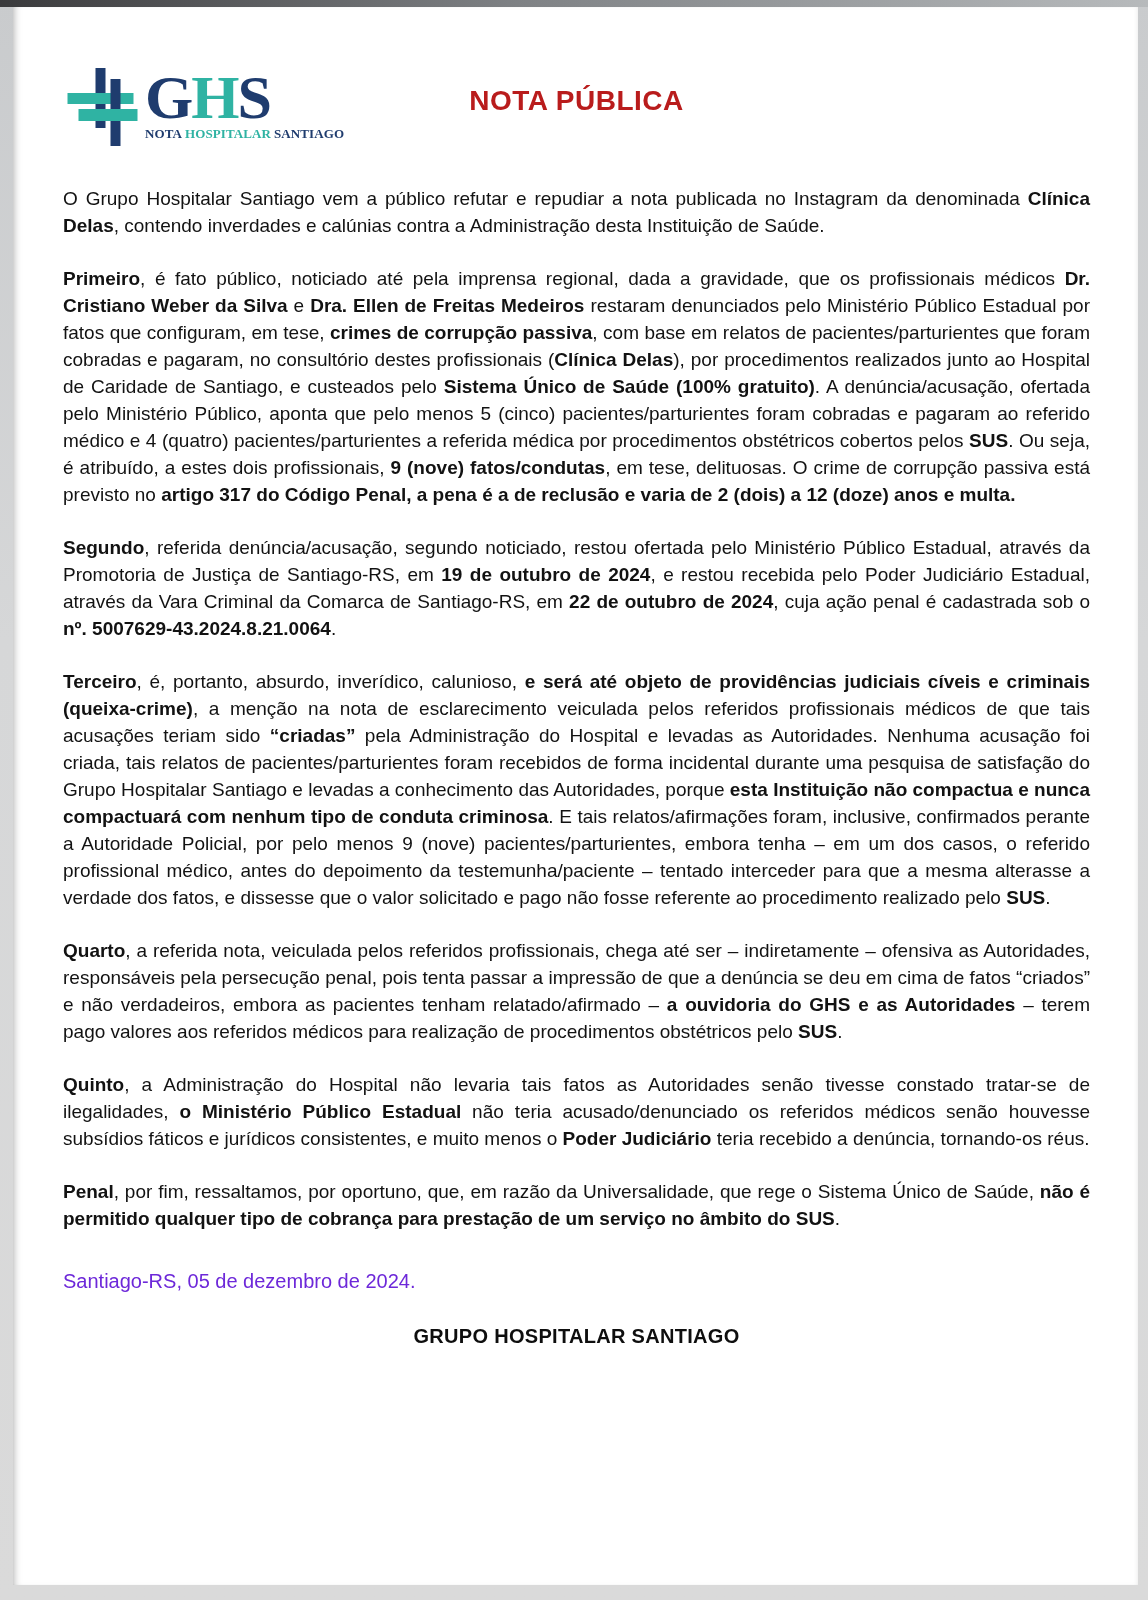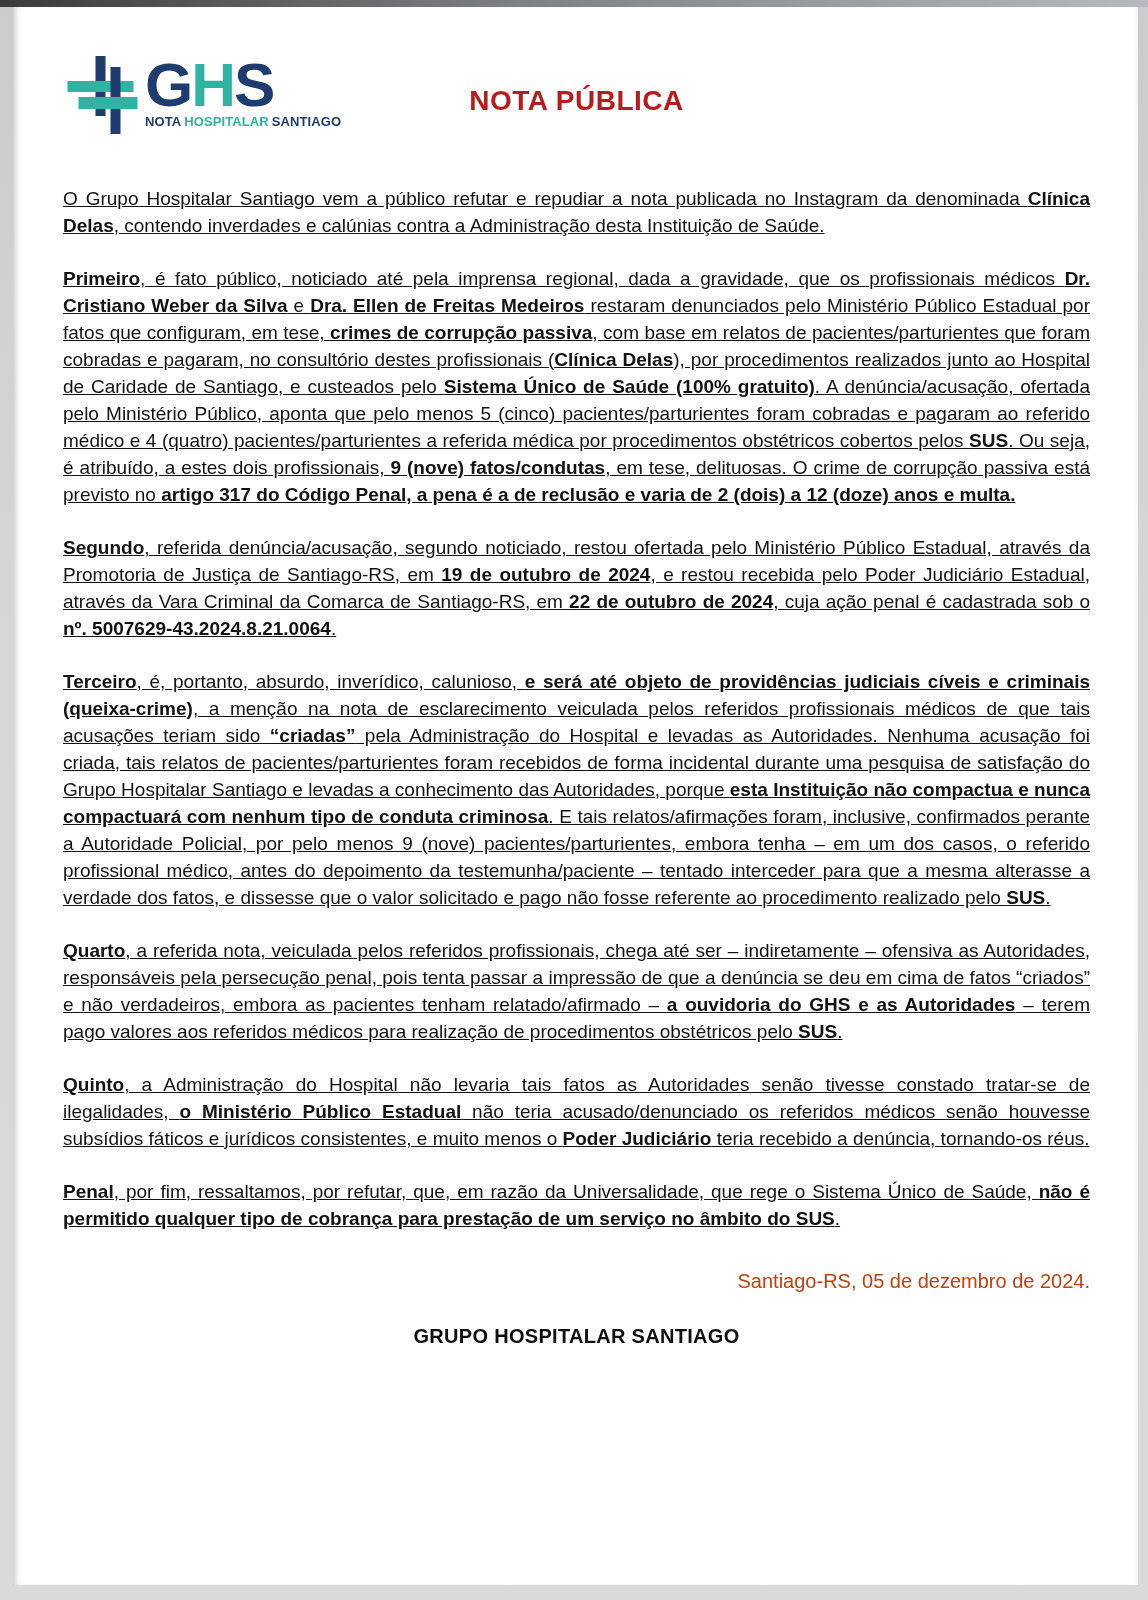--- a/index.html
+++ b/index.html
@@ -20,21 +20,21 @@
   .page {
     position:absolute; top:7px; left:13px; right:10px; bottom:15px;
     background:#ffffff;
     box-shadow: inset 7px 0 9px -7px rgba(0,0,0,.38), inset -3px 0 5px -3px rgba(0,0,0,.10);
     box-sizing:border-box;
     padding:30px 48px 0 50px;
   }
 
   
   .doc-header { position:relative; height:118px; margin-bottom:30px; }
-  .logo { position:absolute; left:2px; top:2px; display:flex; align-items:flex-start; }
+  .logo { position:absolute; left:2px; top:14px; display:flex; align-items:flex-start;font-family:Liberation Serif, serif; }
   .logo svg { display:block; }
   .logo-text { margin-left:4px; padding-top:18px; }
   .ghs-acronym {
     font-size:62px; font-weight:bold; line-height:56px; letter-spacing:-2px;
   }
   .ghs-tagline {
     font-size:13px; font-weight:bold; margin-top:1px; white-space:nowrap; letter-spacing:0.1px;
   }
   .ghs-tagline span { margin-right:3px; }
   .navy { color:var(--navy); }
@@ -43,26 +43,25 @@
     position:absolute; left:50%; top:48px; transform:translateX(-50%);
     font-size:28px; font-weight:bold; letter-spacing:0.5px;
     color:#b91c1c; white-space:nowrap;
   }
 
   
   .document-body { color:#121212; }
   .para {
     font-size:19px; line-height:27px; text-align:justify;
     margin:0 0 26px 0;
-    text-decoration:underline;
   }
   .para .b { font-weight:bold; }
 
   .date-line {
-    text-align:right; font-size:20px; color:#c2410c;
+    text-align:left; font-size:20px; color:#6d28d9;
     margin:38px 0 0 0;
   }
   .signature {
     text-align:center; font-size:20px; font-weight:bold; color:#0e0e0e;
     margin:32px 0 0 0; letter-spacing:0.3px;
   }
 </style>
 </head>
 <body>
 
@@ -89,20 +88,20 @@
       <div class="page-title">NOTA PÚBLICA</div>
     </div>
 
     <div class="document-body">
         <p class="para"><span>O Grupo Hospitalar Santiago vem a público refutar e repudiar a nota publicada no Instagram da denominada </span><span class="b">Clínica Delas</span><span>, contendo inverdades e calúnias contra a Administração desta Instituição de Saúde.</span></p>
         <p class="para"><span class="b">Primeiro</span><span>, é fato público, noticiado até pela imprensa regional, dada a gravidade, que os profissionais médicos </span><span class="b">Dr. Cristiano Weber da Silva</span><span> e </span><span class="b">Dra. Ellen de Freitas Medeiros</span><span> restaram denunciados pelo Ministério Público Estadual por fatos que configuram, em tese, </span><span class="b">crimes de corrupção passiva</span><span>, com base em relatos de pacientes/parturientes que foram cobradas e pagaram, no consultório destes profissionais (</span><span class="b">Clínica Delas</span><span>), por procedimentos realizados junto ao Hospital de Caridade de Santiago, e custeados pelo </span><span class="b">Sistema Único de Saúde (100% gratuito)</span><span>. A denúncia/acusação, ofertada pelo Ministério Público, aponta que pelo menos 5 (cinco) pacientes/parturientes foram cobradas e pagaram ao referido médico e 4 (quatro) pacientes/parturientes a referida médica por procedimentos obstétricos cobertos pelos </span><span class="b">SUS</span><span>. Ou seja, é atribuído, a estes dois profissionais, </span><span class="b">9 (nove) fatos/condutas</span><span>, em tese, delituosas. O crime de corrupção passiva está previsto no </span><span class="b">artigo 317 do Código Penal, a pena é a de reclusão e varia de 2 (dois) a 12 (doze) anos e multa.</span></p>
         <p class="para"><span class="b">Segundo</span><span>, referida denúncia/acusação, segundo noticiado, restou ofertada pelo Ministério Público Estadual, através da Promotoria de Justiça de Santiago-RS, em </span><span class="b">19 de outubro de 2024</span><span>, e restou recebida pelo Poder Judiciário Estadual, através da Vara Criminal da Comarca de Santiago-RS, em </span><span class="b">22 de outubro de 2024</span><span>, cuja ação penal é cadastrada sob o </span><span class="b">nº. 5007629-43.2024.8.21.0064</span><span>.</span></p>
         <p class="para"><span class="b">Terceiro</span><span>, é, portanto, absurdo, inverídico, calunioso, </span><span class="b">e será até objeto de providências judiciais cíveis e criminais (queixa-crime)</span><span>, a menção na nota de esclarecimento veiculada pelos referidos profissionais médicos de que tais acusações teriam sido </span><span class="b">“criadas”</span><span> pela Administração do Hospital e levadas as Autoridades. Nenhuma acusação foi criada, tais relatos de pacientes/parturientes foram recebidos de forma incidental durante uma pesquisa de satisfação do Grupo Hospitalar Santiago e levadas a conhecimento das Autoridades, porque </span><span class="b">esta Instituição não compactua e nunca compactuará com nenhum tipo de conduta criminosa</span><span>. E tais relatos/afirmações foram, inclusive, confirmados perante a Autoridade Policial, por pelo menos 9 (nove) pacientes/parturientes, embora tenha – em um dos casos, o referido profissional médico, antes do depoimento da testemunha/paciente – tentado interceder para que a mesma alterasse a verdade dos fatos, e dissesse que o valor solicitado e pago não fosse referente ao procedimento realizado pelo </span><span class="b">SUS</span><span>.</span></p>
         <p class="para"><span class="b">Quarto</span><span>, a referida nota, veiculada pelos referidos profissionais, chega até ser – indiretamente – ofensiva as Autoridades, responsáveis pela persecução penal, pois tenta passar a impressão de que a denúncia se deu em cima de fatos “criados” e não verdadeiros, embora as pacientes tenham relatado/afirmado – </span><span class="b">a ouvidoria do GHS e as Autoridades</span><span> – terem pago valores aos referidos médicos para realização de procedimentos obstétricos pelo </span><span class="b">SUS</span><span>.</span></p>
         <p class="para"><span class="b">Quinto</span><span>, a Administração do Hospital não levaria tais fatos as Autoridades senão tivesse constado tratar-se de ilegalidades, </span><span class="b">o Ministério Público Estadual</span><span> não teria acusado/denunciado os referidos médicos senão houvesse subsídios fáticos e jurídicos consistentes, e muito menos o </span><span class="b">Poder Judiciário</span><span> teria recebido a denúncia, tornando-os réus.</span></p>
-        <p class="para"><span class="b">Penal</span><span>, por fim, ressaltamos, por refutar, que, em razão da Universalidade, que rege o Sistema Único de Saúde, </span><span class="b">não é permitido qualquer tipo de cobrança para prestação de um serviço no âmbito do SUS</span><span>.</span></p>
+        <p class="para"><span class="b">Penal</span><span>, por fim, ressaltamos, por oportuno, que, em razão da Universalidade, que rege o Sistema Único de Saúde, </span><span class="b">não é permitido qualquer tipo de cobrança para prestação de um serviço no âmbito do SUS</span><span>.</span></p>
       </div>
 
     <div class="date-line">Santiago-RS, 05 de dezembro de 2024.</div>
     <div class="signature">GRUPO HOSPITALAR SANTIAGO</div>
 
   </div>
 </div>
 
 </body></html>

